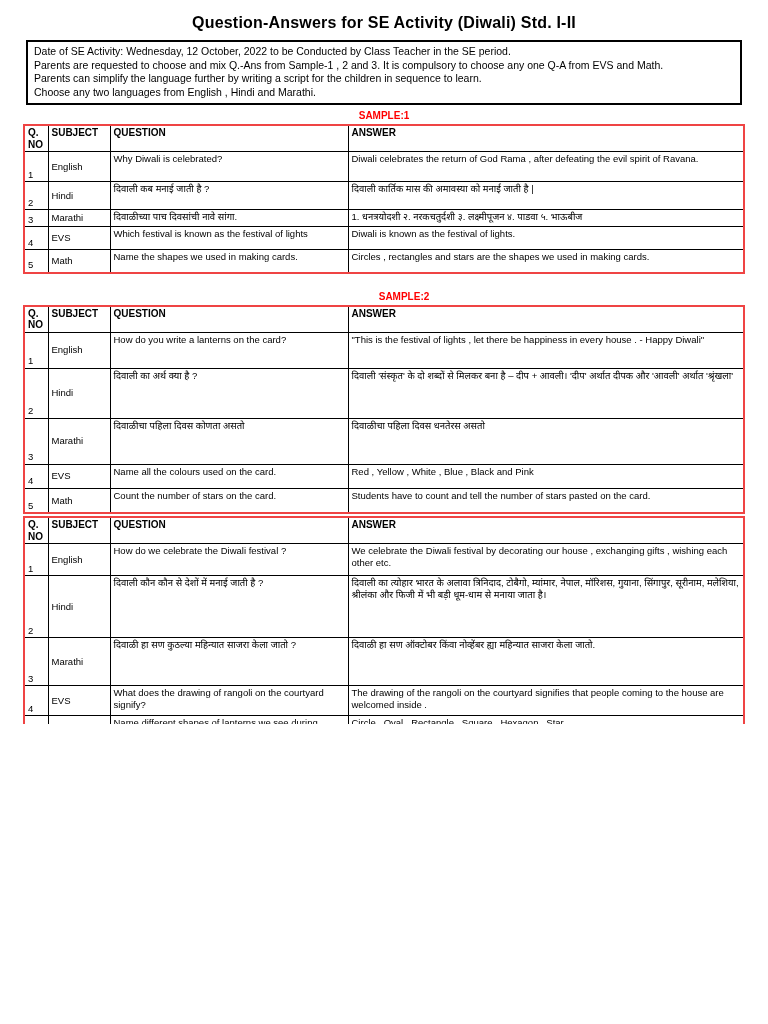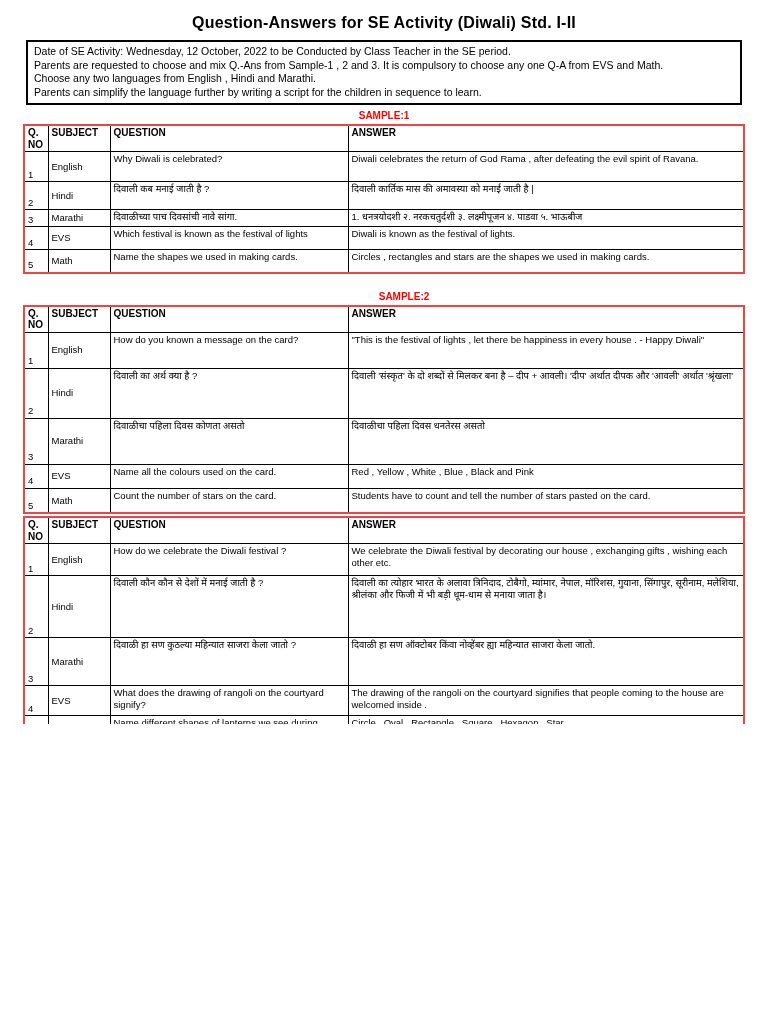--- a/index.html
+++ b/index.html
@@ -100,22 +100,22 @@
 </head>
 <body>
 
 <div class="page">
 
   <h1 class="title">Question-Answers for SE Activity (Diwali) Std. I-II</h1>
 
   <div class="instructions">
     <p>Date of SE Activity: Wednesday, 12 October, 2022 to be Conducted by Class Teacher in the SE period.</p>
     <p>Parents are requested to choose and mix Q.-Ans from Sample-1 , 2 and 3. It is compulsory to choose any one Q-A from EVS and Math.</p>
+    <p>Parents can simplify the language further by writing a script for the children in sequence to learn.</p>
     <p>Choose any two languages from English , Hindi and Marathi.</p>
-    <p>Parents can simplify the language further by writing a script for the children in sequence to learn.</p>
   </div>
 
   <p class="sample-label s1">SAMPLE:1</p>
   <table class="qa t1">
     <colgroup>
         <col class="c-qno">
         <col class="c-subj">
         <col class="c-ques">
         <col class="c-ans">
       </colgroup>
@@ -170,21 +170,21 @@
     <tbody>
         <tr class="hdr">
       <th>Q. NO</th>
       <th>SUBJECT</th>
       <th>QUESTION</th>
       <th>ANSWER</th>
     </tr>
     <tr class="r1">
       <td class="qno">1</td>
       <td class="subj">English</td>
-      <td class="ques">How do you known a message on the card?</td>
+      <td class="ques">How do you write a lanterns on the card?</td>
       <td class="ans">"This is the festival of lights , let there be happiness in every house .  - Happy Diwali"</td>
     </tr>
     <tr class="r2">
       <td class="qno">2</td>
       <td class="subj">Hindi</td>
       <td class="ques">दिवाली का अर्थ क्या है ?</td>
       <td class="ans">दिवाली 'संस्कृत' के दो शब्दों से मिलकर बना है  – दीप + आवली।  'दीप' अर्थात दीपक और 'आवली' अर्थात 'श्रृंखला'</td>
     </tr>
     <tr class="r3">
       <td class="qno">3</td>

